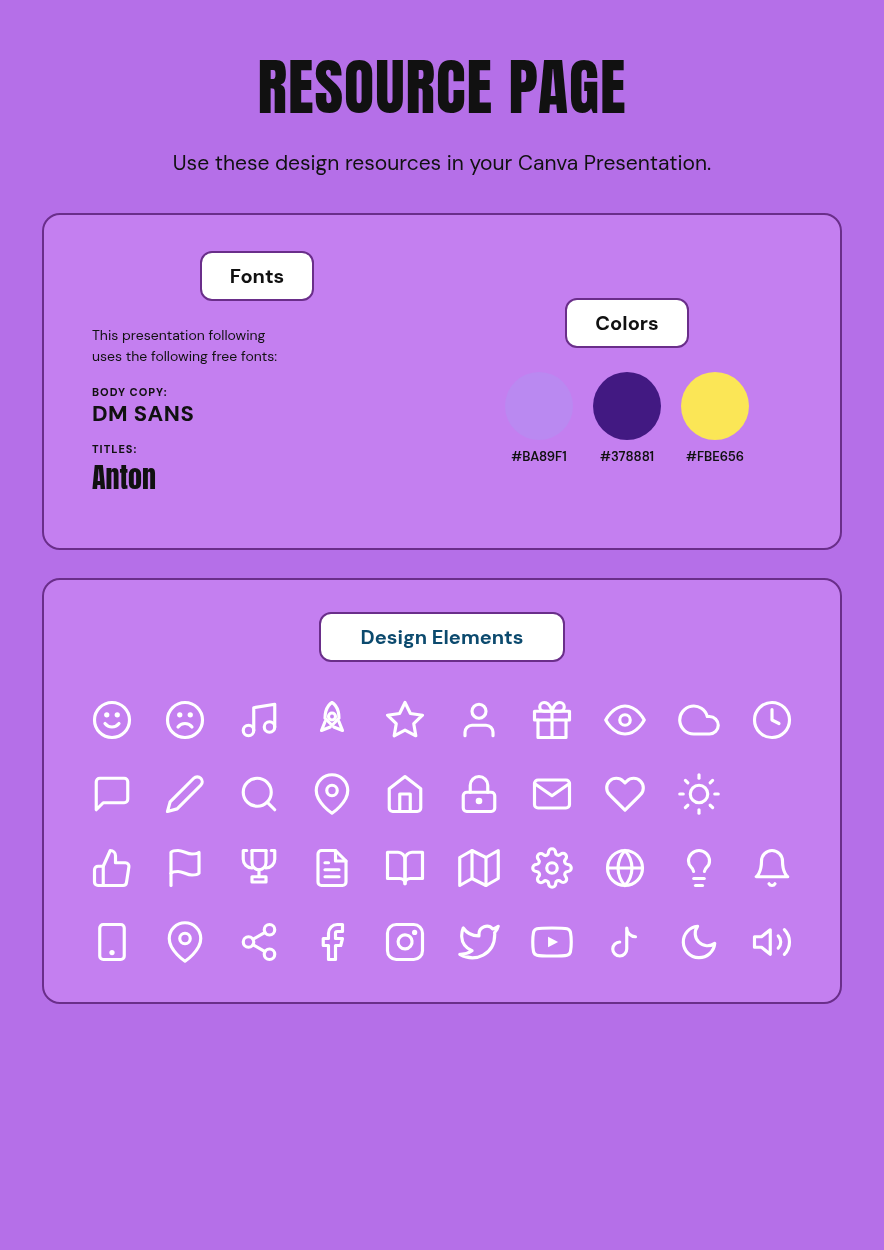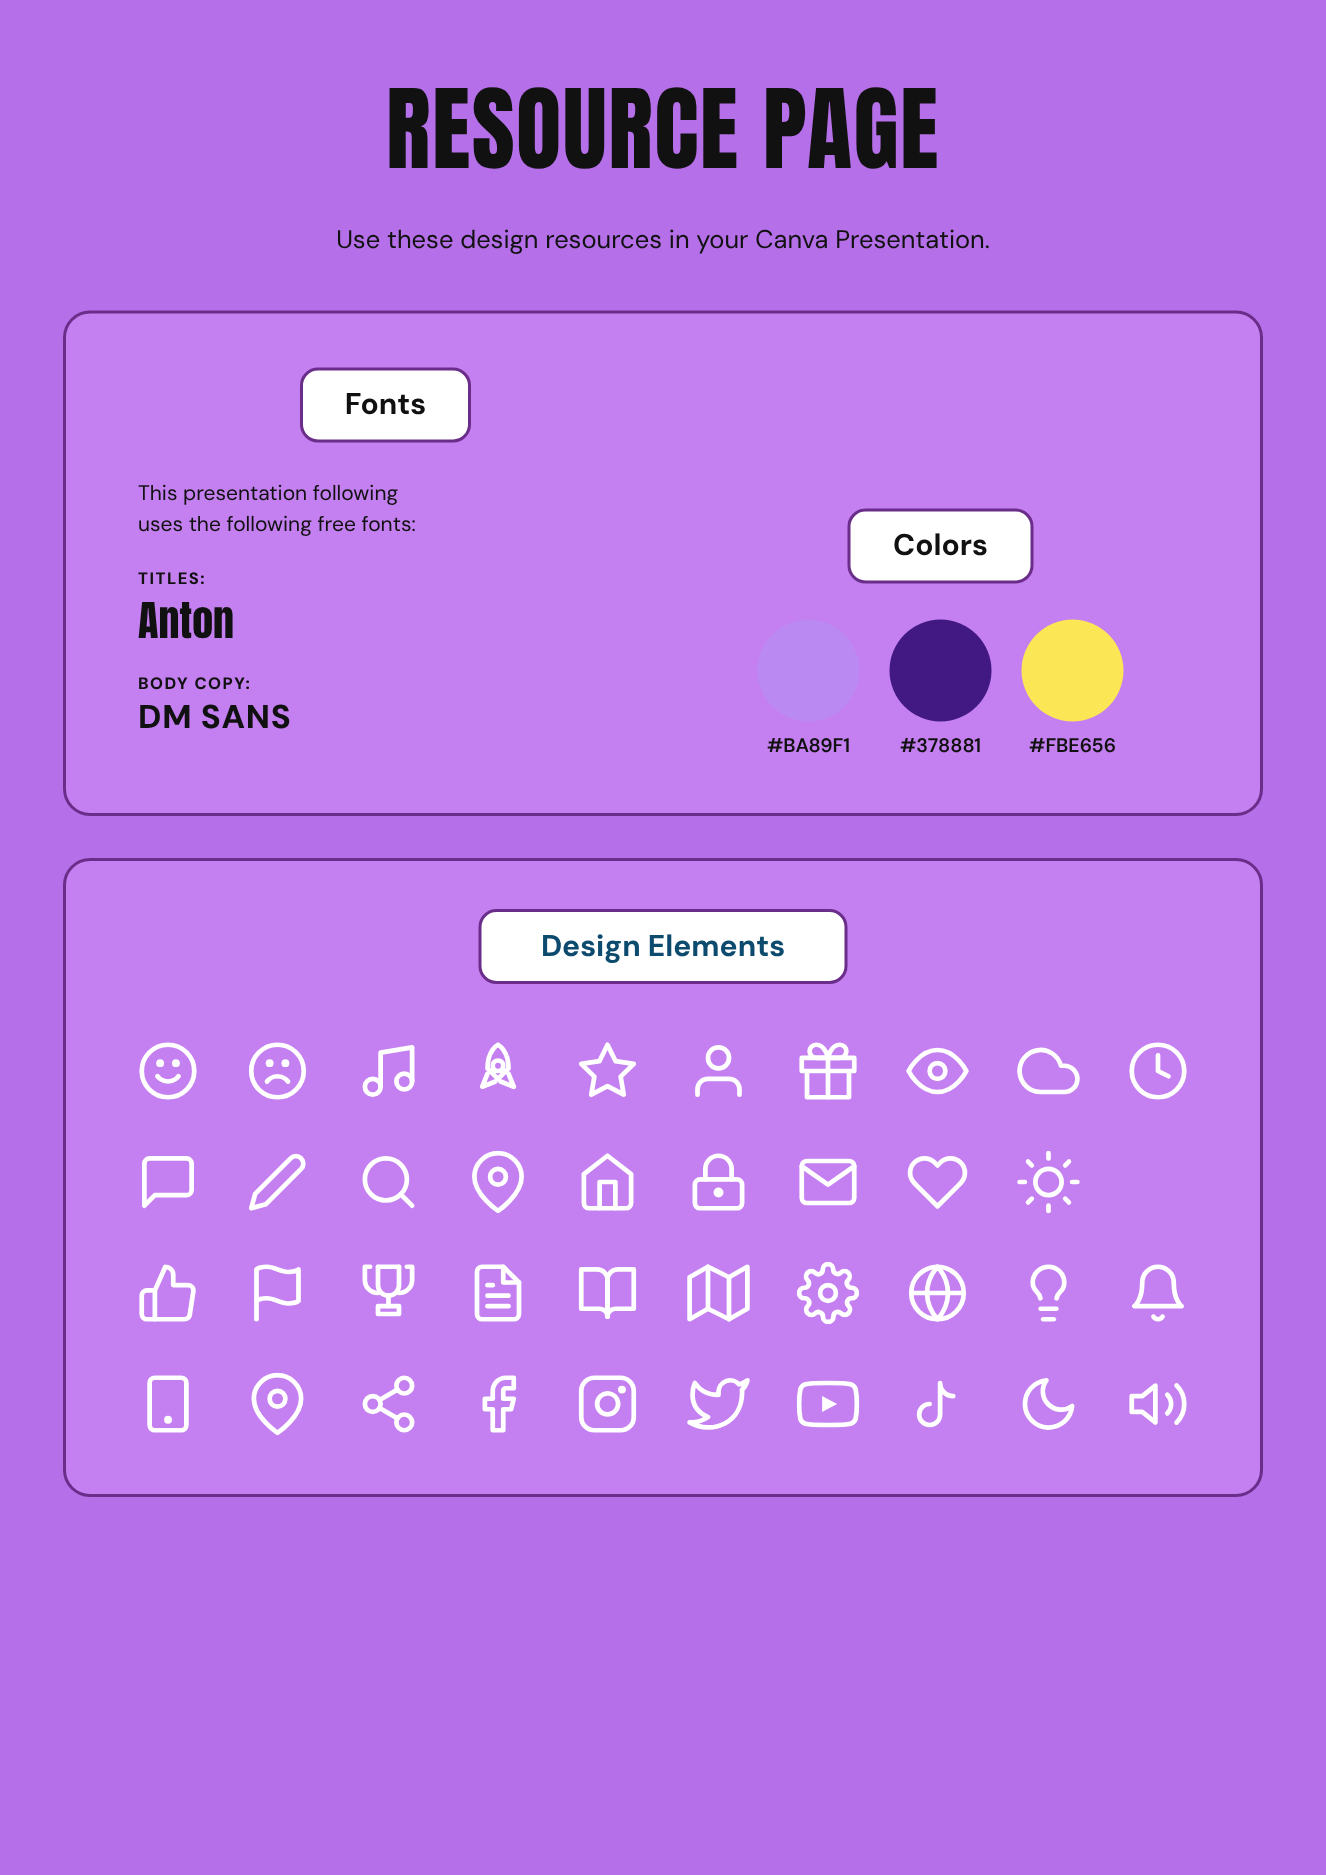--- a/index.html
+++ b/index.html
@@ -20,40 +20,40 @@
       font-size: 62px;
       font-weight: 400;
       color: #111;
       text-align: center;
       letter-spacing: 1px;
       margin-bottom: 16px;
       text-transform: uppercase;
     }
 
     .page-subtitle {
-      font-size: 17px;
+      font-size: 21px;
       color: #111;
       text-align: center;
       margin-bottom: 36px;
     }
 
     .card {
       background: #c47ff0;
       border: 2px solid #6a2e8a;
       border-radius: 18px;
       width: 100%;
       max-width: 800px;
       padding: 36px 40px;
       margin-bottom: 28px;
     }
 
     .card-top {
       display: flex;
       gap: 24px;
-      align-items: flex-end;
+      align-items: center;
     }
 
     .section-box {
       background: #fff;
       border: 2px solid #6a2e8a;
       border-radius: 12px;
       padding: 10px 28px;
       font-size: 20px;
       font-weight: 700;
       color: #111;
@@ -232,26 +232,26 @@
       <div class="fonts-label">
         <div class="section-box">
           <span>Fonts</span>
         </div>
       </div>
       <div class="fonts-content">
         <span>This presentation following</span><br>
         <span>uses the following free fonts:</span>
       </div>
       <div class="font-item">
+        <div class="font-item-label">BODY COPY:</div>
+        <div class="font-item-value dmsans">DM SANS</div>
+      </div>
+      <div class="font-item">
         <div class="font-item-label">TITLES:</div>
         <div class="font-item-value anton">Anton</div>
-      </div>
-      <div class="font-item">
-        <div class="font-item-label">BODY COPY:</div>
-        <div class="font-item-value dmsans">DM SANS</div>
       </div>
     </div>
 
     <div class="colors-panel">
       <div class="colors-label">
         <div class="section-box">
           <span>Colors</span>
         </div>
       </div>
       <div class="color-grid">

